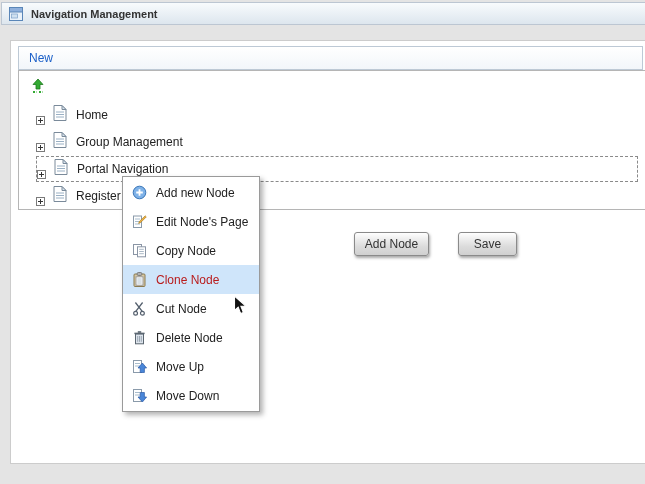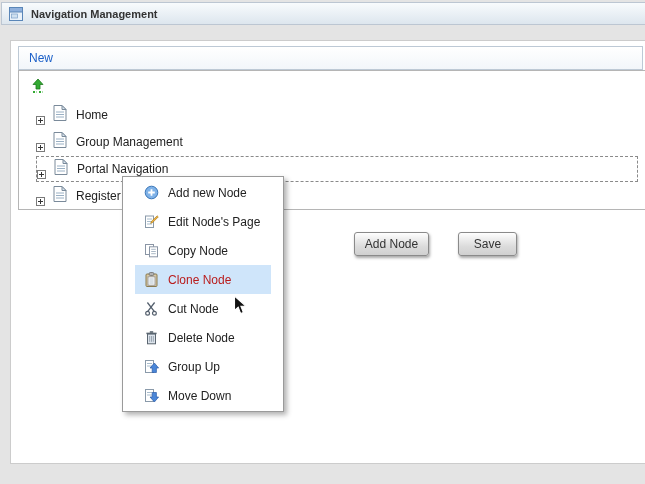--- a/index.html
+++ b/index.html
@@ -57,21 +57,21 @@
     display:flex;align-items:center;justify-content:center;
     cursor:pointer;
   }
   .btn-add{left:354px;top:232px;width:73px;}
   .btn-save{left:458px;top:232px;width:57px;}
   
   .context-menu{
     position:absolute;left:122px;top:176px;width:136px;
     background:#ffffff;border:1px solid #9a9a9a;
     box-shadow:3px 3px 5px rgba(0,0,0,0.3);
-    z-index:10;padding:1px 12px;
+    z-index:10;padding:1px 0;
   }
   .menu-item{
     height:29px;display:flex;align-items:center;gap:9px;
     padding-left:8px;cursor:pointer;
   }
   .menu-item .mi-icon{width:16px;height:16px;flex:0 0 auto;display:flex;align-items:center;justify-content:center;}
   .menu-item .mi-label{font-size:12px;color:#222;white-space:nowrap;}
   .menu-item.highlighted{background:#cfe5fa;}
   .menu-item.highlighted .mi-label{color:#b91c1c;}
   
@@ -270,21 +270,21 @@
 
   <div class="menu-item">
     <span class="mi-icon">
       <svg width="15" height="15" viewBox="0 0 15 15">
           <rect x="1.5" y="1.5" width="8" height="12" fill="#fff" stroke="#8a9aaa"></rect>
           <line x1="3" y1="4.5" x2="8" y2="4.5" stroke="#a8bccc"></line>
           <line x1="3" y1="7" x2="8" y2="7" stroke="#a8bccc"></line>
           <path d="M8.2 13.5 V9 H6 L10.4 4 L14.6 9 H12.4 V13.5 Z" fill="#4a86d8" stroke="#2a5aa8" stroke-width="0.7"></path>
         </svg>
     </span>
-    <span class="mi-label">Group Up</span>
+    <span class="mi-label">Move Up</span>
   </div>
 
   <div class="menu-item">
     <span class="mi-icon">
       <svg width="15" height="15" viewBox="0 0 15 15">
           <rect x="1.5" y="1.5" width="8" height="12" fill="#fff" stroke="#8a9aaa"></rect>
           <line x1="3" y1="4.5" x2="8" y2="4.5" stroke="#a8bccc"></line>
           <line x1="3" y1="7" x2="8" y2="7" stroke="#a8bccc"></line>
           <path d="M8.2 4.5 V9 H6 L10.4 14 L14.6 9 H12.4 V4.5 Z" fill="#4a86d8" stroke="#2a5aa8" stroke-width="0.7"></path>
         </svg>

